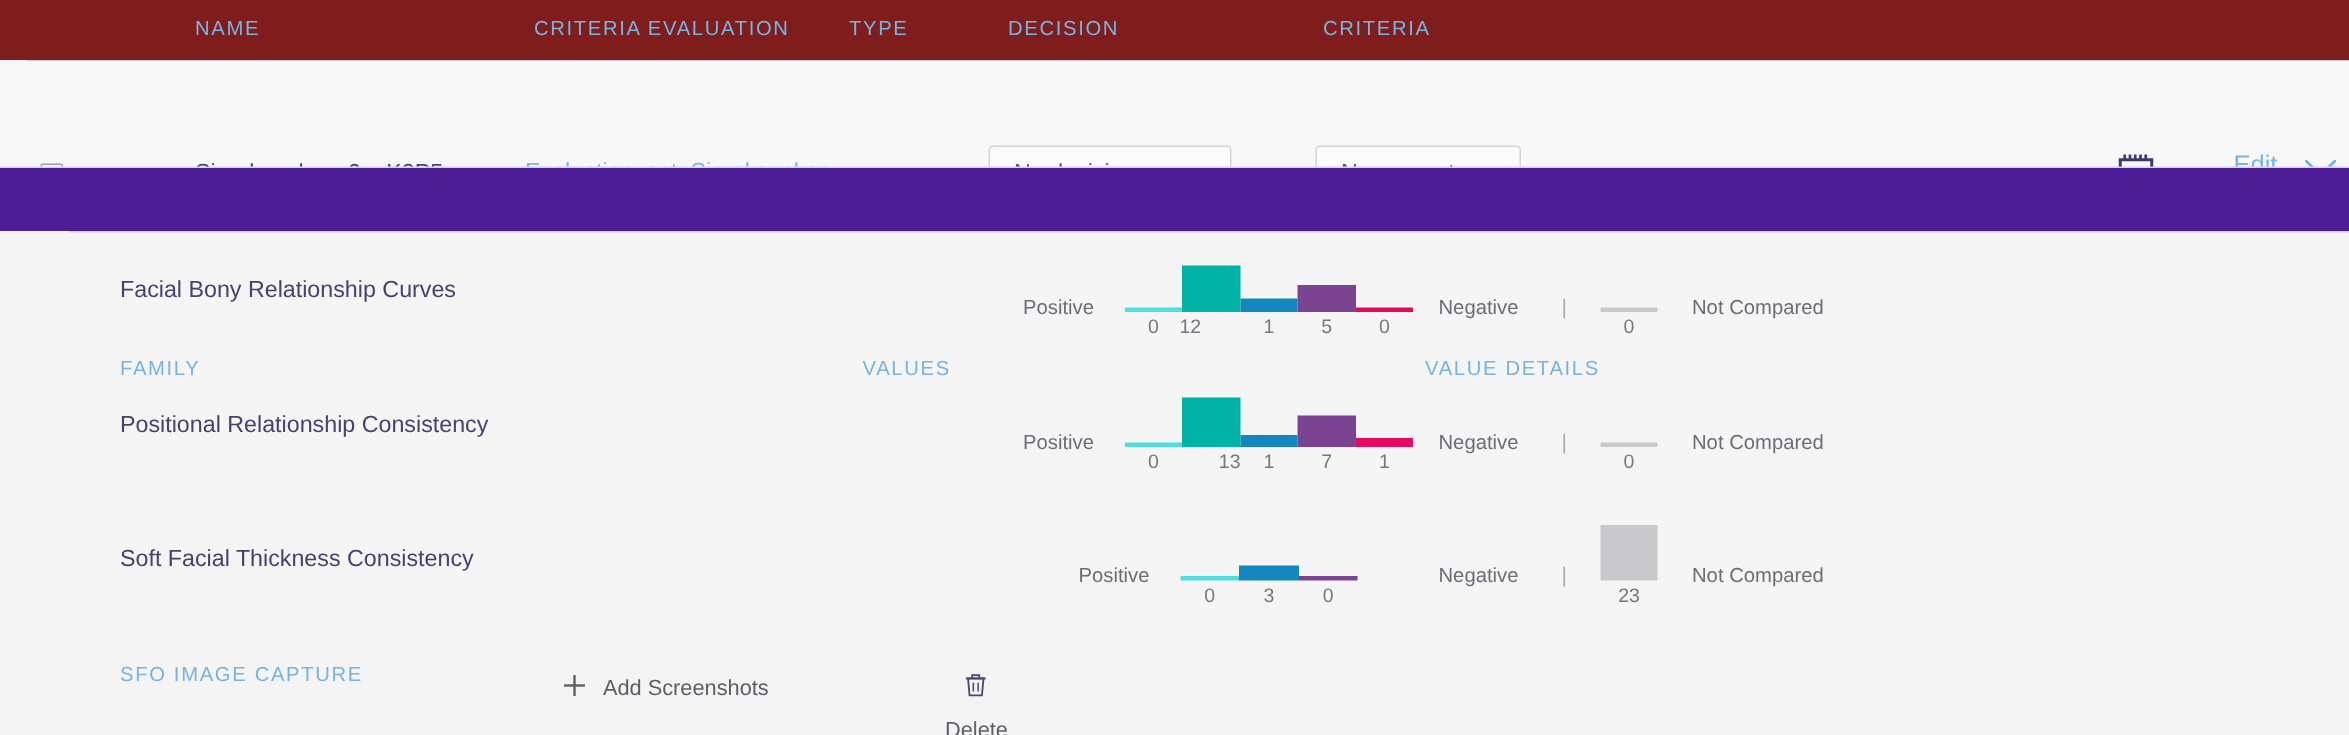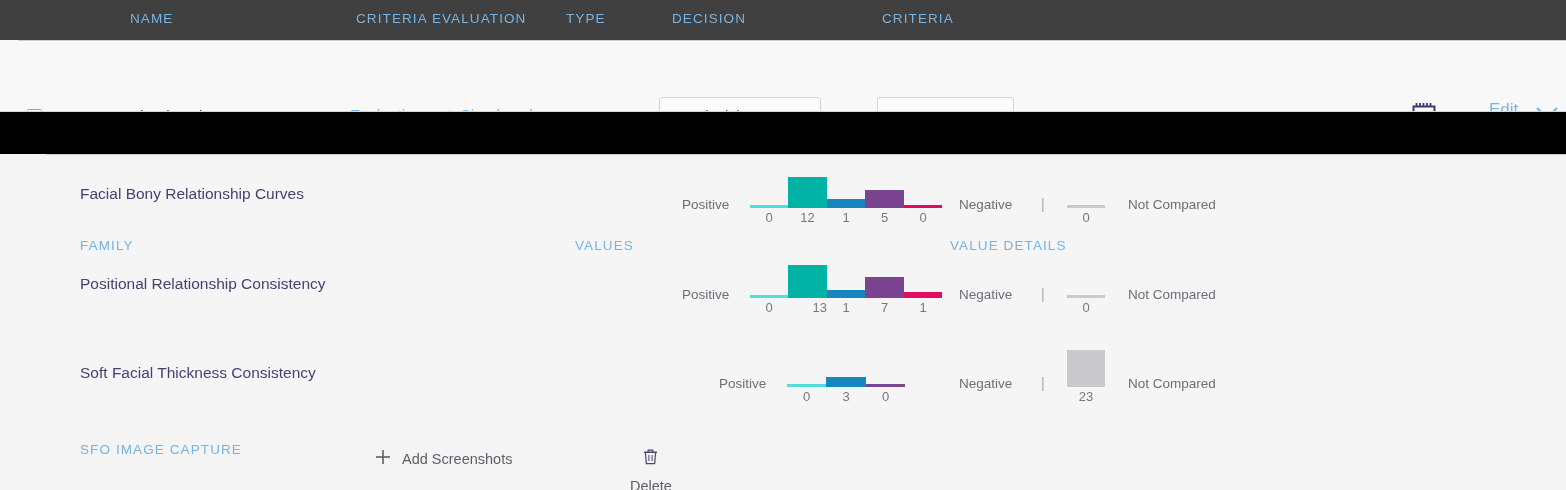--- a/index.html
+++ b/index.html
@@ -7,21 +7,21 @@
     width: 1566px; height: 490px;
     font-family: "Liberation Sans", sans-serif;
     background: #f5f5f6;
     overflow: hidden;
   }
   .app { position: relative; width: 1566px; height: 490px; background: #f5f5f6; }
 
   
   .top-head {
     position: absolute; left: 0; top: 0; width: 1566px; height: 40px;
-    background: #404040;
+    background: #7f1d1d;
   }
   .col-label {
     position: absolute; top: 11px;
     font-size: 13.5px; letter-spacing: 1.1px;
     color: #79b3e0; font-weight: 400; white-space: nowrap;
   }
   .col-name     { left: 130px; }
   .col-criteria { left: 356px; }
   .col-type     { left: 566px; }
   .col-decision { left: 672px; }
@@ -85,21 +85,21 @@
   }
 
   .hr-main {
     position: absolute; left: 0; top: 111px; width: 1566px; height: 1px;
     background: #d5d5d9;
   }
 
   
   .sub-head {
     position: absolute; left: 0; top: 112px; width: 1566px; height: 42px;
-    background: #000000;
+    background: #4c1d95;
   }
   .sub-label {
     position: absolute; top: 126px;
     font-size: 13.5px; letter-spacing: 1.1px; color: #79b3e0; white-space: nowrap;
   }
   .sub-family  { left: 80px; }
   .sub-values  { left: 575px; }
   .sub-details { left: 950px; }
   .hr-sub {
     position: absolute; left: 46px; top: 154px; width: 1520px; height: 1px;
@@ -228,21 +228,21 @@
   <div class="hr-sub"></div>
 
   <div id="family-rows">
       <div class="fam-row" style="top: 155px;">
         <div class="fam-name">Facial Bony Relationship Curves</div>
         <div class="pos-label" style="left: 682px; top: 42px;">Positive</div>
         <div class="chart" style="left: 750px; top: 9px; width: 192px;">
           <div class="bar" title="0" style="left: 0px; width: 38px; height: 3px; background: rgb(79, 222, 219);"></div>
           <div class="tick" style="left: 0px; width: 38px;">0</div>
           <div class="bar" title="12" style="left: 38px; width: 39px; height: 31px; background: rgb(0, 179, 164);"></div>
-          <div class="tick" style="left: 38px; width: 39px;">12</div>
+          <div class="tick" style="left: 24px; width: 39px;">12</div>
           <div class="bar" title="1" style="left: 77px; width: 38px; height: 9px; background: rgb(20, 135, 190);"></div>
           <div class="tick" style="left: 77px; width: 38px;">1</div>
           <div class="bar" title="5" style="left: 115px; width: 39px; height: 18px; background: rgb(123, 68, 144);"></div>
           <div class="tick" style="left: 115px; width: 39px;">5</div>
           <div class="bar" title="0" style="left: 154px; width: 38px; height: 3px; background: rgb(227, 10, 95);"></div>
           <div class="tick" style="left: 154px; width: 38px;">0</div>
         </div>
         <div class="neg-label" style="left: 959px; top: 42px;">Negative</div>
         <div class="divider-pipe" style="left: 1041px; top: 41px;">|</div>
         <div class="chart" style="left: 1067px; top: 9px; width: 38px;">

